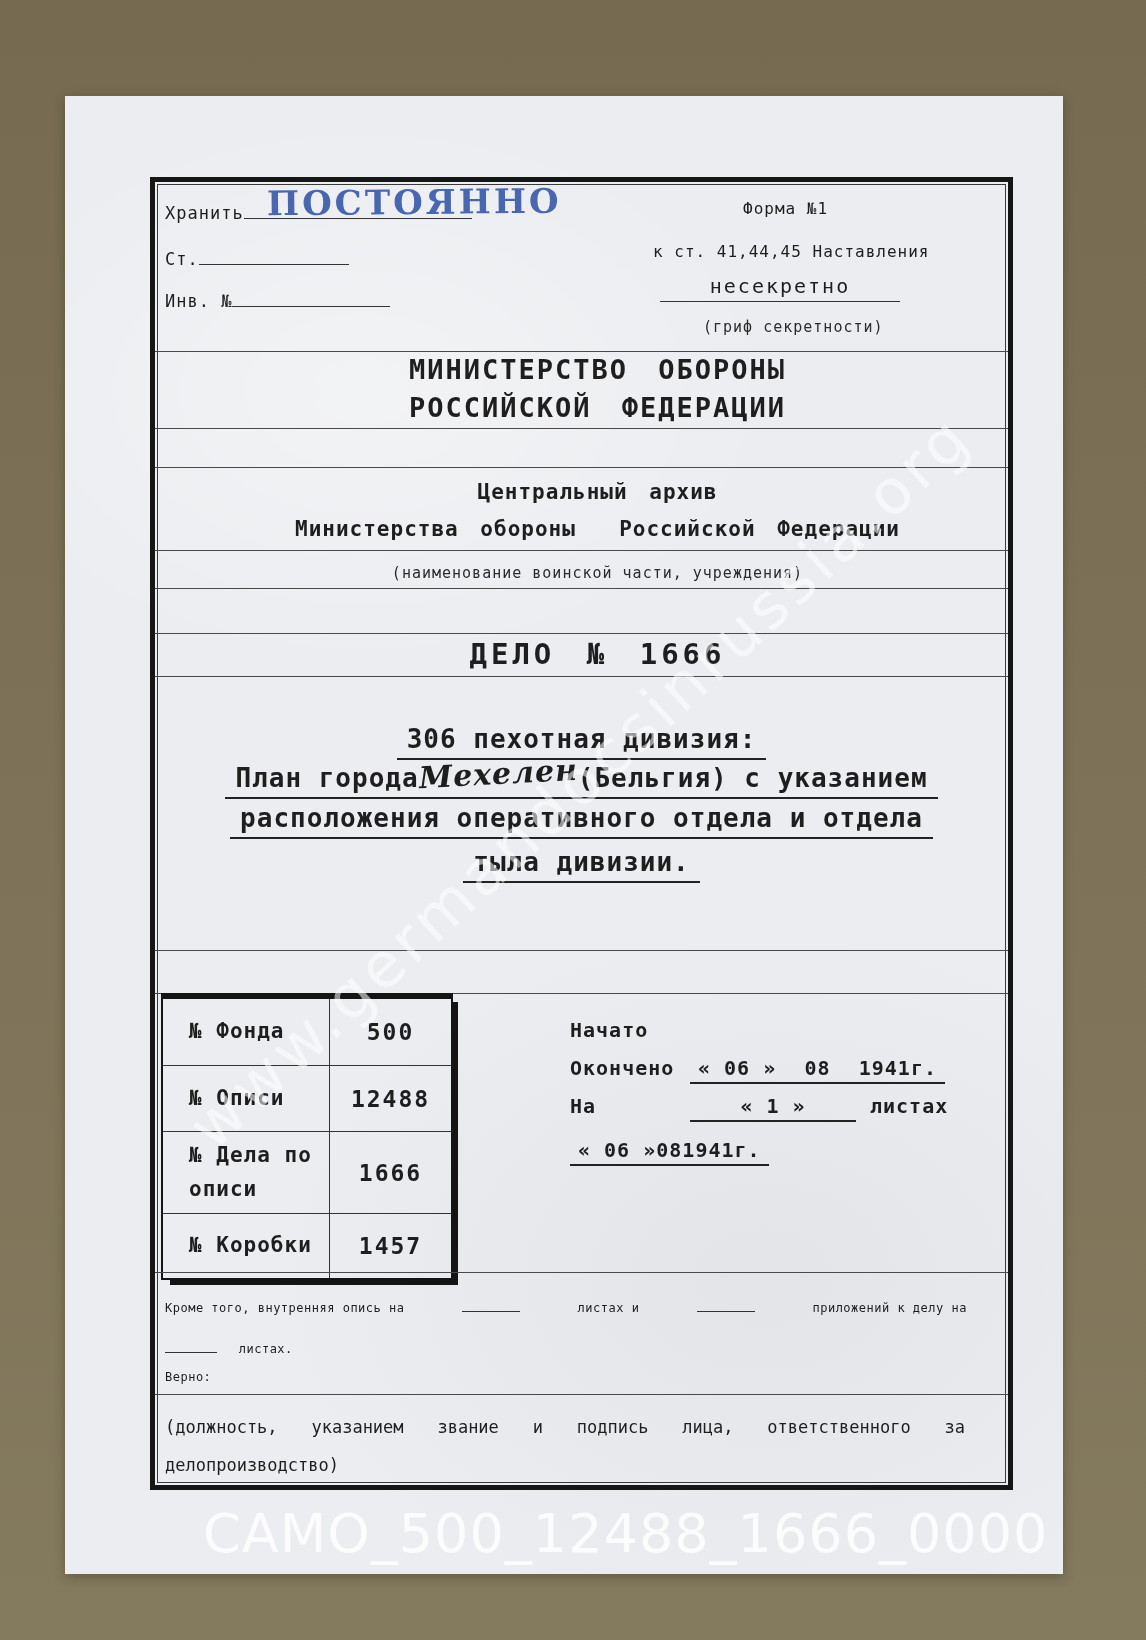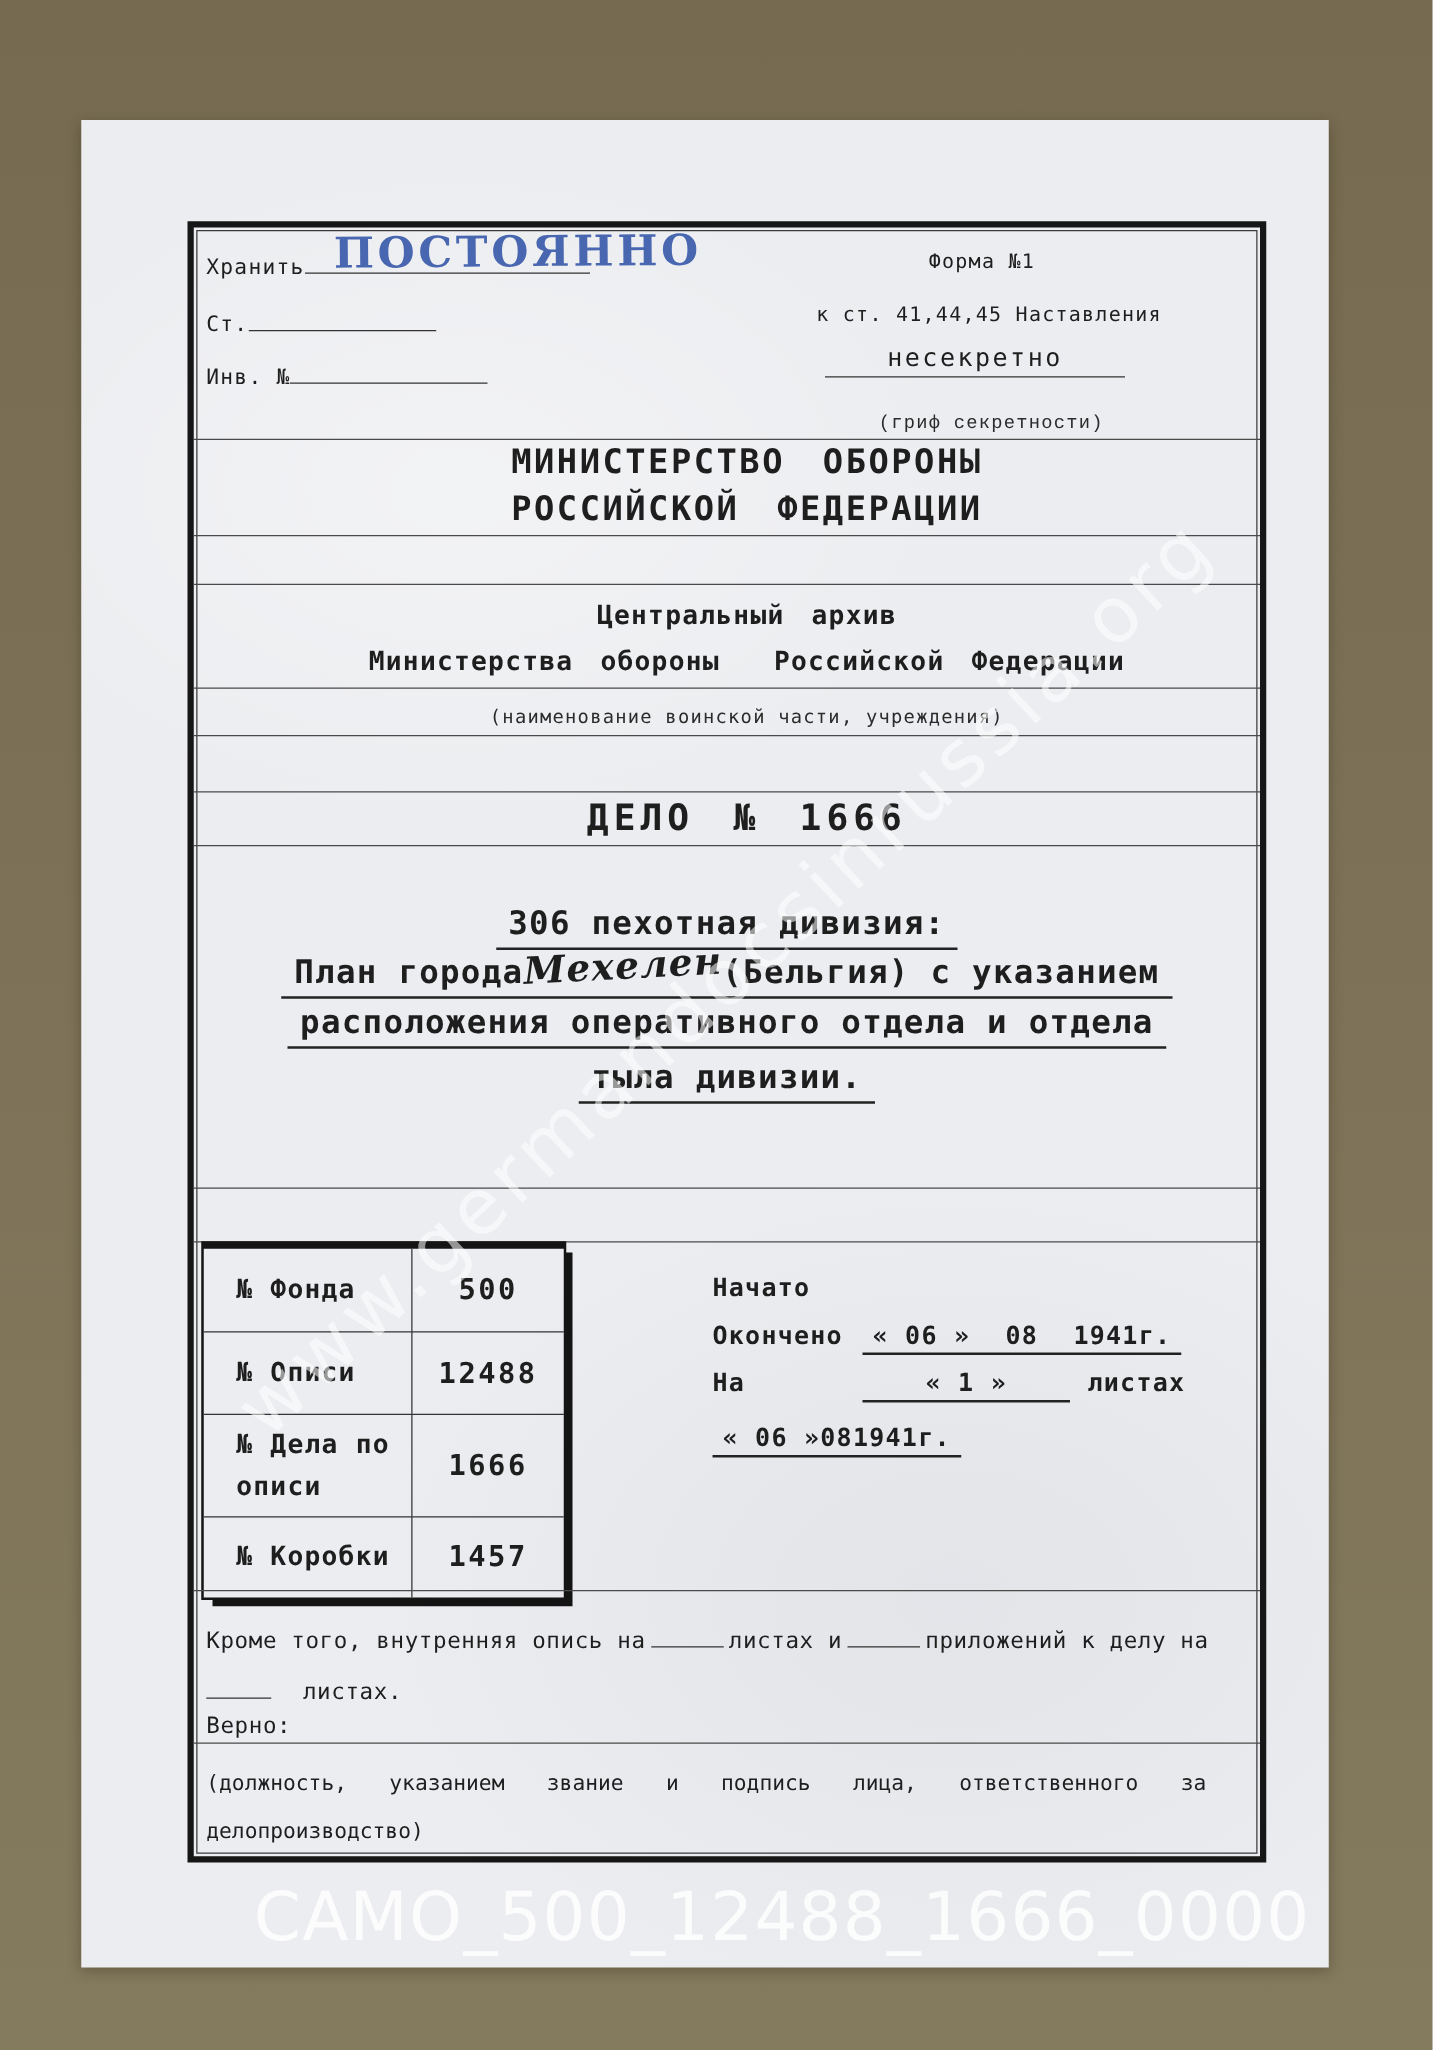--- a/index.html
+++ b/index.html
@@ -61,21 +61,21 @@
   .reg-table .cell.first{border-top:none;}
   .reg-table .lab{padding-left:26px;font-size:21px;font-weight:bold;letter-spacing:1px;line-height:1.6;}
   .reg-table .val{justify-content:center;border-left:1px solid #333;font-size:23px;font-weight:bold;letter-spacing:2px;}
   .date-row{position:absolute;left:415px;width:375px;display:flex;align-items:baseline;
     font-size:20px;font-weight:bold;letter-spacing:1px;}
   .date-label{width:120px;flex:0 0 120px;}
   .date-fill{flex:1;border-bottom:2px solid #222;display:flex;justify-content:space-between;
     padding:0 8px 2px 8px;}
   .date-fill.narrow{flex:0 0 150px;}
   .date-suffix{margin-left:14px;}
-  .foot{font-size:18px;letter-spacing:.5px;}
+  .foot{font-size:12px;letter-spacing:.5px;}
   .foot-row1{position:absolute;left:10px;width:802px;display:flex;justify-content:space-between;align-items:baseline;}
   .sign-caption{position:absolute;left:10px;width:800px;font-size:17px;
     text-align:justify;text-align-last:justify;}
   .wm-diag{
     position:absolute;left:0;width:100%;top:664px;text-align:center;z-index:6;
     font-family:"DejaVu Sans","Liberation Sans",sans-serif;
     font-size:62px;letter-spacing:5px;color:rgba(255,255,255,.55);
     transform:rotate(-43deg);white-space:nowrap;pointer-events:none;
   }
   .wm-bottom{
@@ -101,21 +101,21 @@
       <div class="row lbl" style="left:10px;top:64px;">
         <span>Ст.</span><span class="blank" style="width:150px;"></span>
       </div>
       <div class="row lbl" style="left:10px;top:106px;">
         <span>Инв. №</span><span class="blank" style="width:158px;"></span>
       </div>
 
       <div class="row r-small" style="left:588px;top:17px;">Форма №1</div>
       <div class="row r-small" style="left:498px;top:60px;">к ст. 41,44,45 Наставления</div>
       <div class="secrecy">несекретно</div>
-      <div class="row caption" style="left:548px;top:148px;font-family:Liberation Mono, monospace;">(гриф секретности)</div>
+      <div class="row caption" style="left:548px;top:136px;">(гриф секретности)</div>
 
       <div class="hr" style="top:169px;"></div>
 
       <div class="row center ministry" style="top:172px;">МИНИСТЕРСТВО ОБОРОНЫ</div>
       <div class="row center ministry" style="top:210px;">РОССИЙСКОЙ ФЕДЕРАЦИИ</div>
 
       <div class="hr" style="top:246px;"></div>
       <div class="hr" style="top:285px;"></div>
 
       <div class="row center archive" style="top:335px;">Министерства обороны  Российской Федерации</div>

